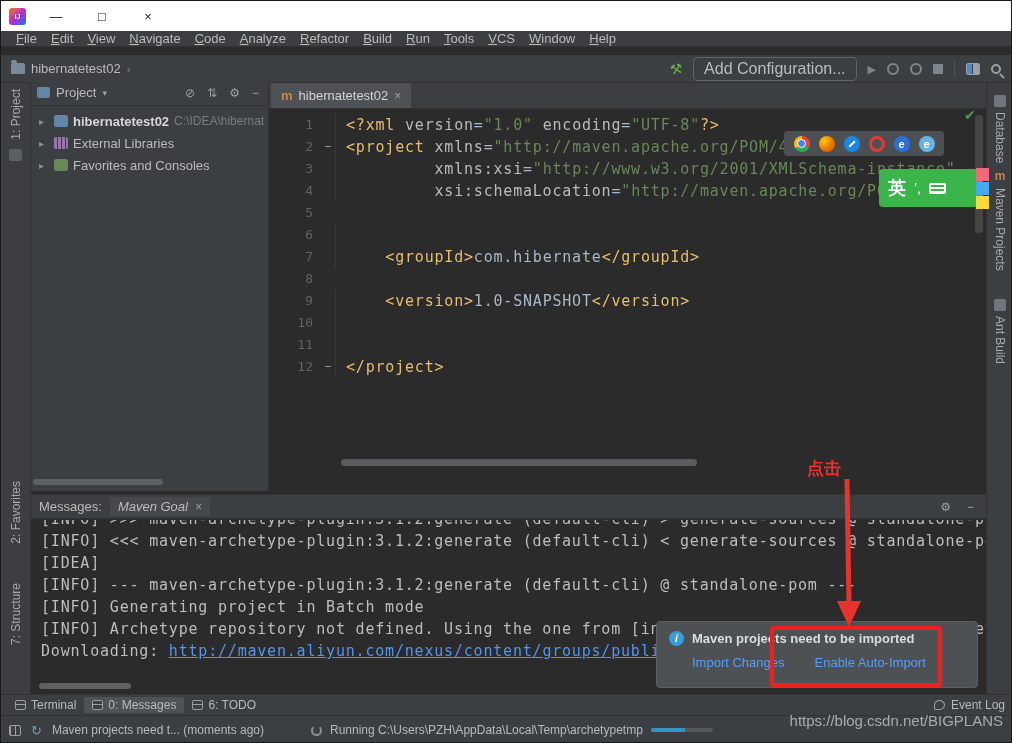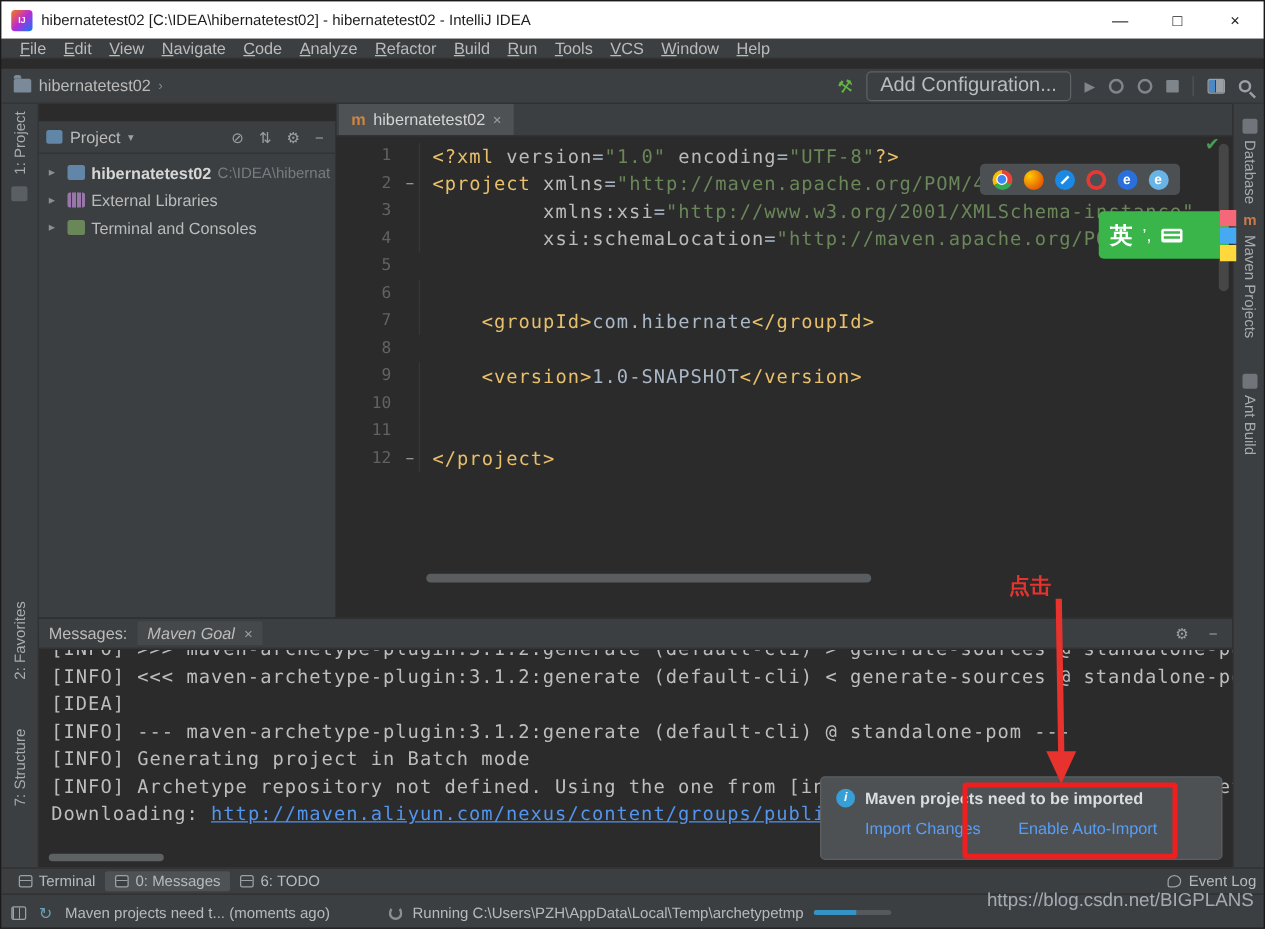--- a/index.html
+++ b/index.html
@@ -46,21 +46,21 @@
   
   .left-stripe { position:absolute; left:0; top:82px; width:30px; height:611px; background:#3c3f41; border-right:1px solid #323232; }
   .right-stripe { position:absolute; left:985px; top:82px; width:27px; height:611px; background:#3c3f41; border-left:1px solid #323232; }
   .vlabel { position:absolute; writing-mode:vertical-rl; color:#a7abae; font-size:12px; display:flex; align-items:center; gap:5px; left:50%; transform:translateX(-50%); white-space:nowrap; }
   .left-stripe .vlabel { transform:translateX(-50%) rotate(180deg); }
   .v-icon { width:12px; height:12px; background:#6f757a; border-radius:2px; display:inline-block; }
   .v-icon.maven { background:transparent; color:#c77b4f; font-weight:bold; font-size:12px; width:auto; height:auto; writing-mode:horizontal-tb; }
   .stripe-dim-icon { position:absolute; left:8px; top:66px; width:13px; height:12px; background:#5a5f63; border-radius:2px; }
 
   
-  .project-panel { position:absolute; left:30px; top:96px; width:238px; height:411px; background:#3c3f41; border-right:1px solid #323232; overflow:hidden; }
+  .project-panel { position:absolute; left:30px; top:79px; width:238px; height:411px; background:#3c3f41; border-right:1px solid #323232; overflow:hidden; }
   .pp-header { height:26px; display:flex; align-items:center; gap:6px; padding:0 6px; color:#bbbbbb; font-size:13px; border-bottom:1px solid #323232; }
   .pp-proj-icon { width:13px; height:11px; background:#6286a8; border-radius:2px; }
   .pp-caret { color:#9da0a3; font-size:9px; }
   .pp-spacer { flex:1; }
   .pp-tool { color:#9da0a3; font-size:12px; padding:0 3px; }
   .tree { padding-top:4px; }
   .tree-row { height:22px; display:flex; align-items:center; gap:5px; padding-left:8px; color:#bbbbbb; font-size:13px; white-space:nowrap; }
   .chevron { color:#8a8f93; font-size:10px; width:10px; }
   .ticon { width:14px; height:12px; border-radius:2px; flex:none; }
   .ticon.folder { background:#6286a8; }
@@ -148,21 +148,20 @@
 
   .watermark { position:absolute; right:8px; top:711px; color:rgba(190,198,206,.8); font-size:15px; z-index:70; }
 </style>
 </head>
 <body>
 
 <div id="app">
 
   <div class="titlebar">
     <span class="app-icon">IJ</span>
-    <span class="win-title">hibernatetest02 [C:\IDEA\hibernatetest02] - hibernatetest02 - IntelliJ IDEA</span>
     <div class="win-controls">
       <span class="win-btn">—</span>
       <span class="win-btn">□</span>
       <span class="win-btn">×</span>
     </div>
   </div>
 
   <div class="menubar">
       <span class="menu-item"><u>F</u>ile</span>
       <span class="menu-item"><u>E</u>dit</span>
@@ -239,21 +238,21 @@
           <span class="tpath">C:\IDEA\hibernat</span>
         </div>
         <div class="tree-row">
           <span class="chevron">▸</span>
           <span class="ticon libraries"></span>
           <span class="tlabel">External Libraries</span>
         </div>
         <div class="tree-row">
           <span class="chevron">▸</span>
           <span class="ticon scratches"></span>
-          <span class="tlabel">Terminal and Consoles</span>
+          <span class="tlabel">Favorites and Consoles</span>
         </div>
       </div>
     <div class="pp-hscroll"></div>
   </div>
 
   <div class="editor">
     <div class="tabbar">
       <div class="etab">
         <span class="maven-m">m</span>
         <span>hibernatetest02</span>

